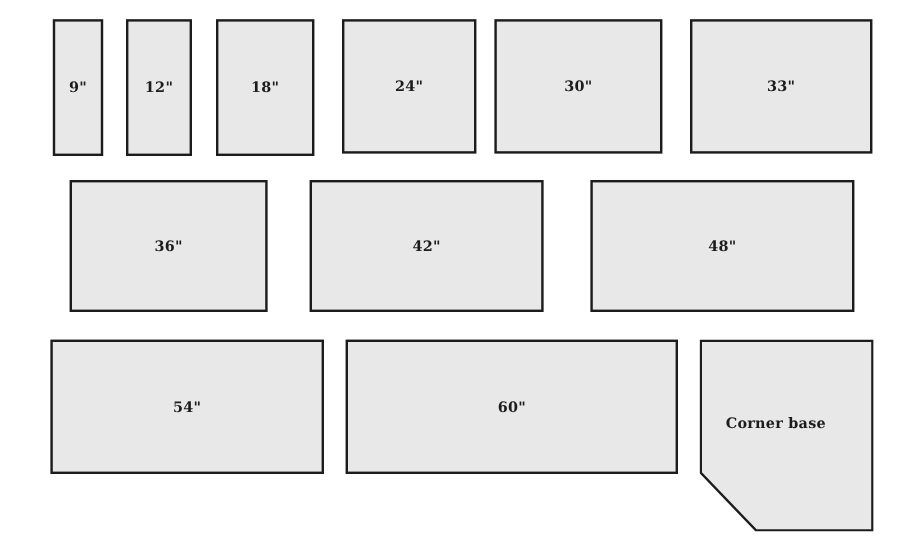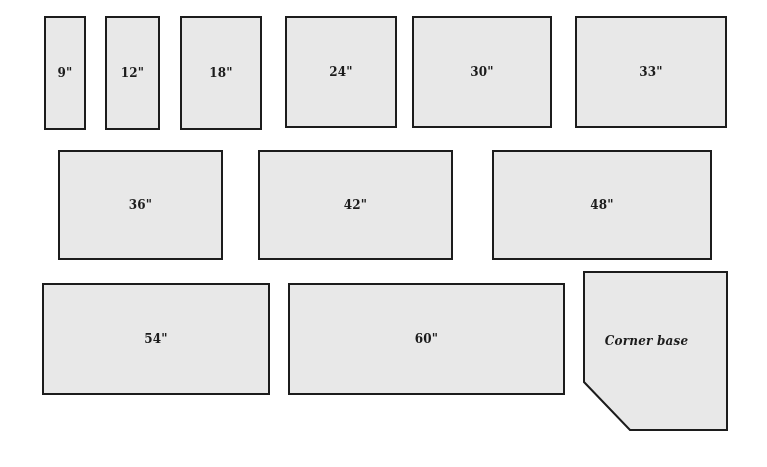--- a/index.html
+++ b/index.html
@@ -80,19 +80,19 @@
     </div>
     <div class="cabinet" style="left: 492px; top: 150px; width: 220px; height: 110px;">
       <span class="cabinet-label">48"</span>
     </div>
     <div class="cabinet" style="left: 42px; top: 283px; width: 228px; height: 112px;">
       <span class="cabinet-label">54"</span>
     </div>
     <div class="cabinet" style="left: 288px; top: 283px; width: 277px; height: 112px;">
       <span class="cabinet-label">60"</span>
     </div>
-    <div class="cabinet corner" style="left: 583px; top: 271px; width: 127px; height: 160px; font-style: italic;">
+    <div class="cabinet corner" style="left: 583px; top: 283px; width: 127px; height: 160px;">
       <svg width="145" height="160" viewBox="0 0 145 160">
         <polygon points="1,1 144,1 144,159 47,159 1,111"></polygon>
       </svg>
       <span class="cabinet-label">Corner base</span>
     </div>
   </div>
 
 </body></html>

